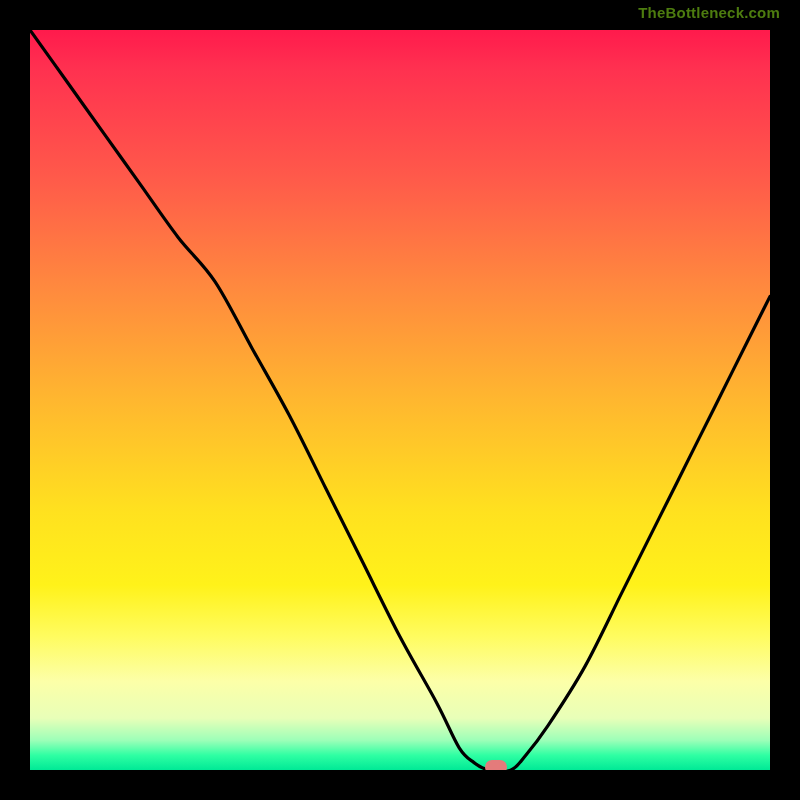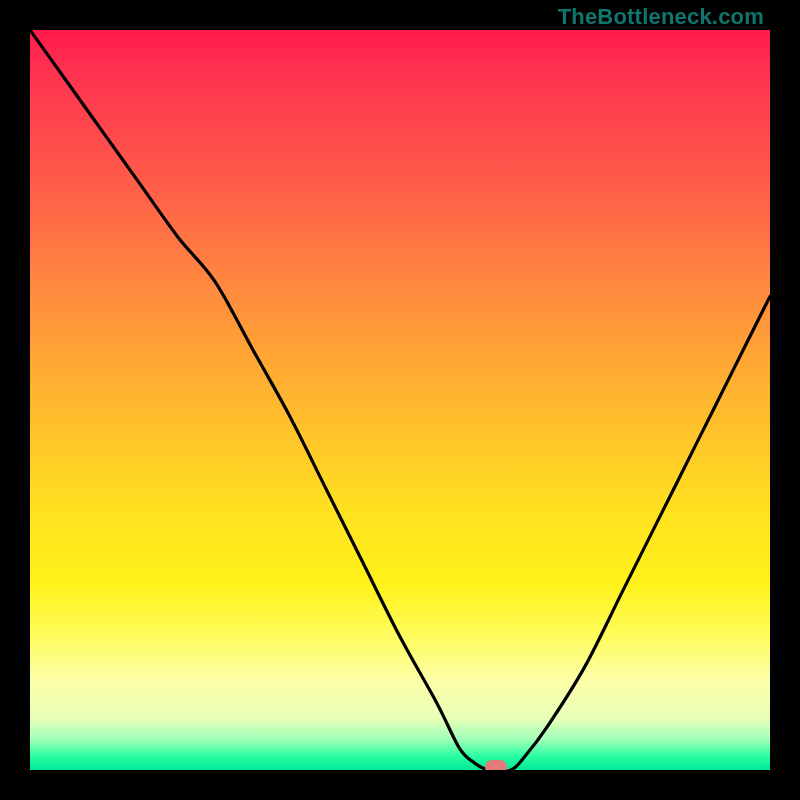--- a/index.html
+++ b/index.html
@@ -13,23 +13,23 @@
   }
   .frame {
     position: relative;
     width: 800px;
     height: 800px;
     background: #000;
   }
   .watermark {
     position: absolute;
     top: 4px;
-    right: 36px;
-    color: #0f766e;
-    font-size: 22px;
+    right: 20px;
+    color: #4d7c0f;
+    font-size: 15px;
     font-weight: 600;
     letter-spacing: 0.2px;
     z-index: 5;
   }
   .plot-area {
     position: absolute;
     left: 30px;
     top: 30px;
     width: 740px;
     height: 740px;

